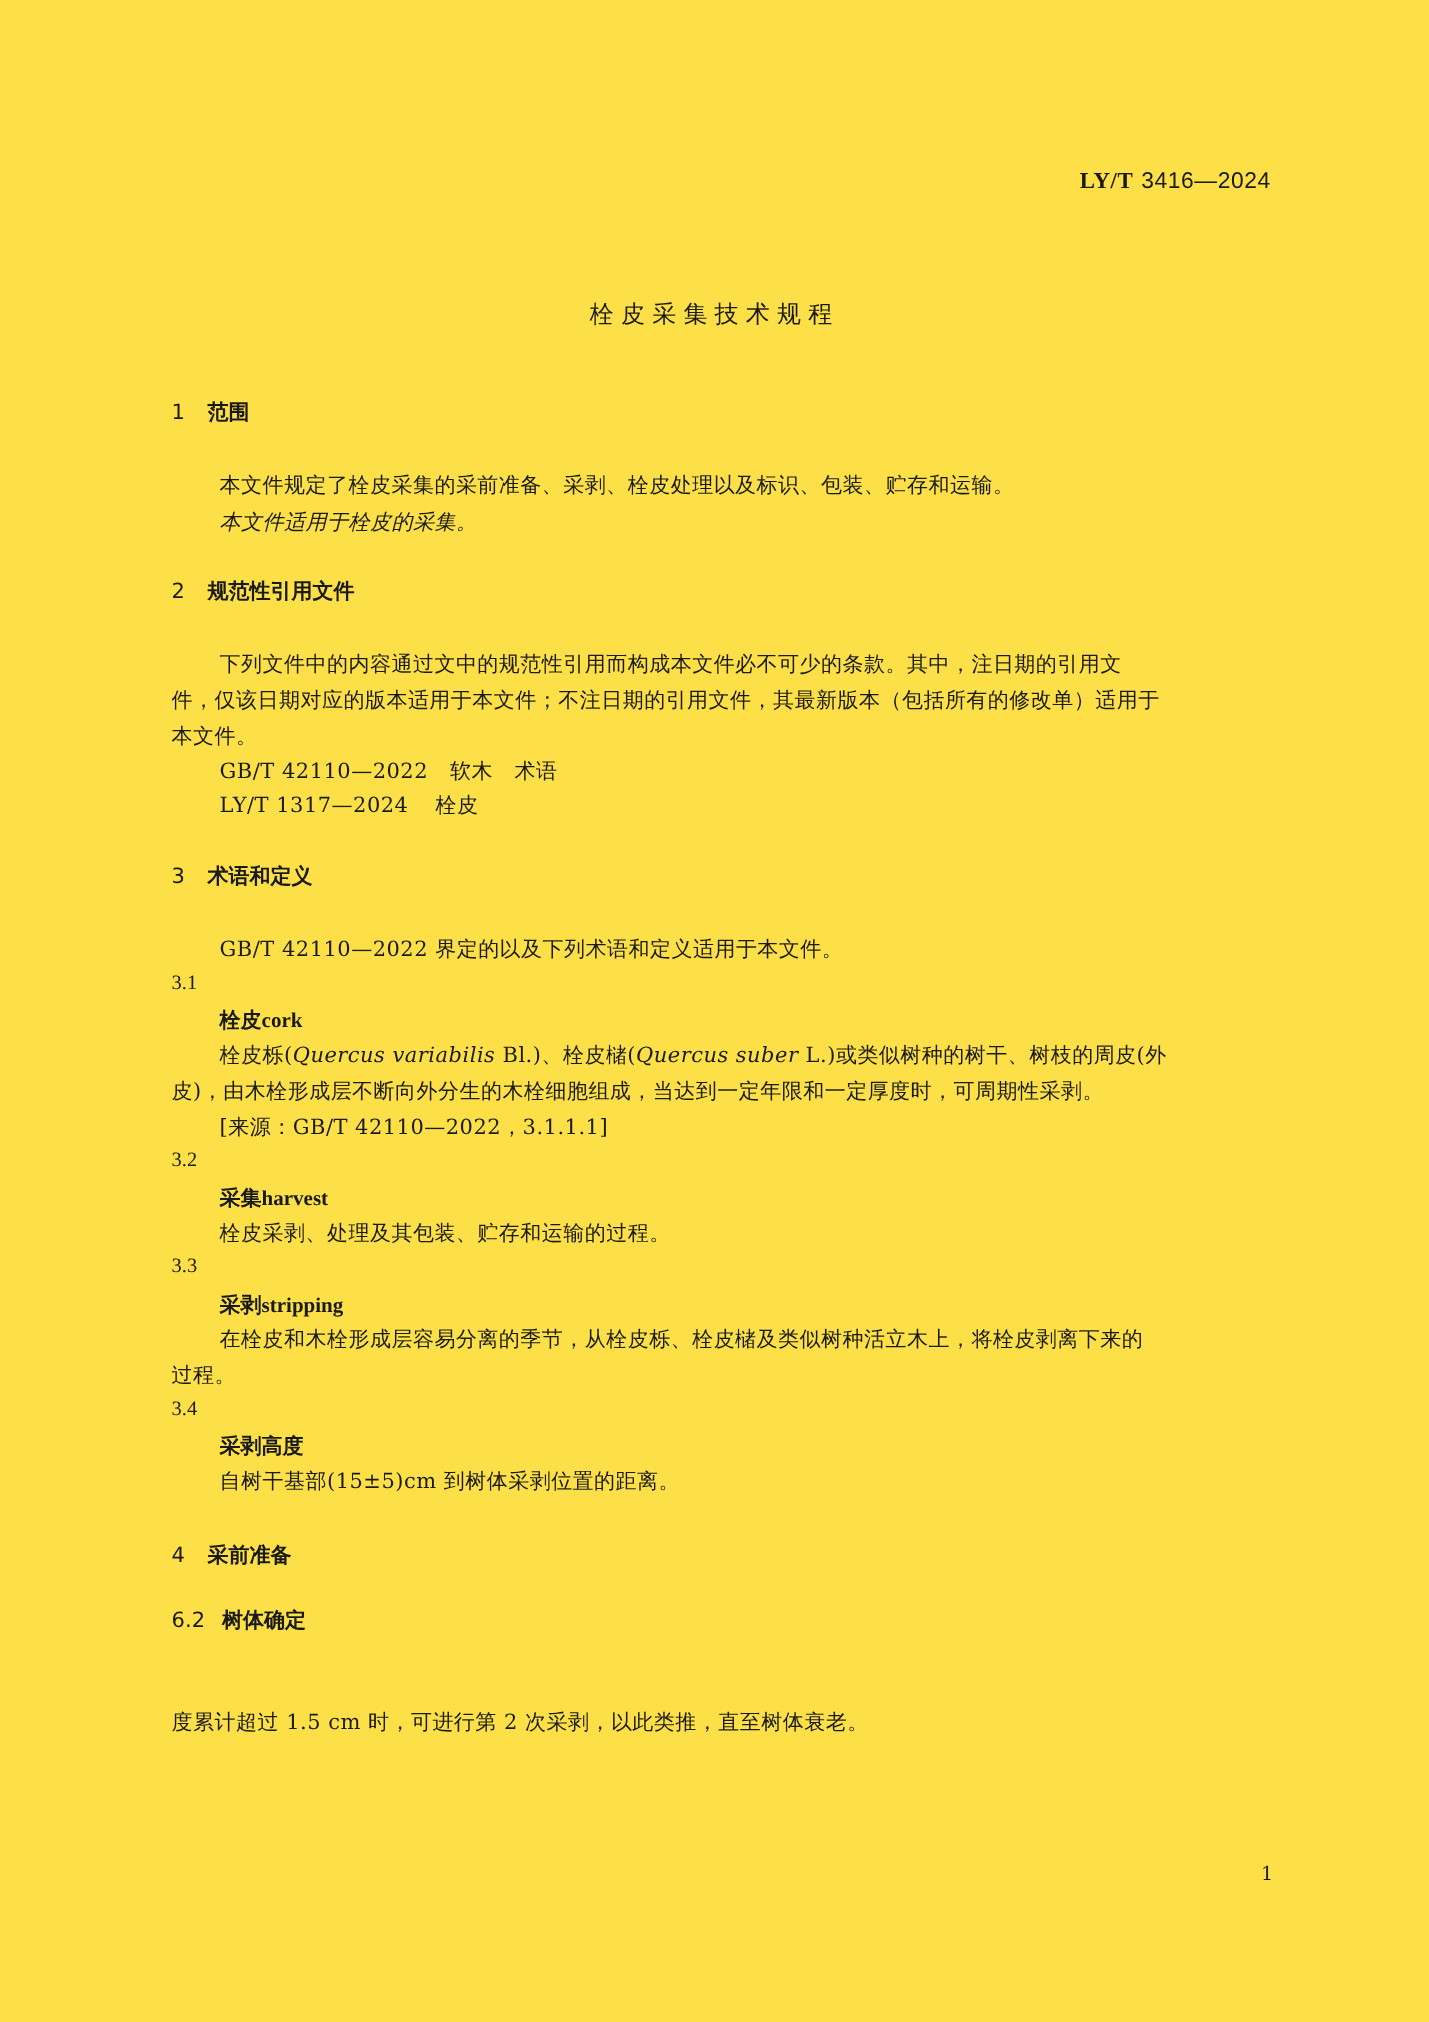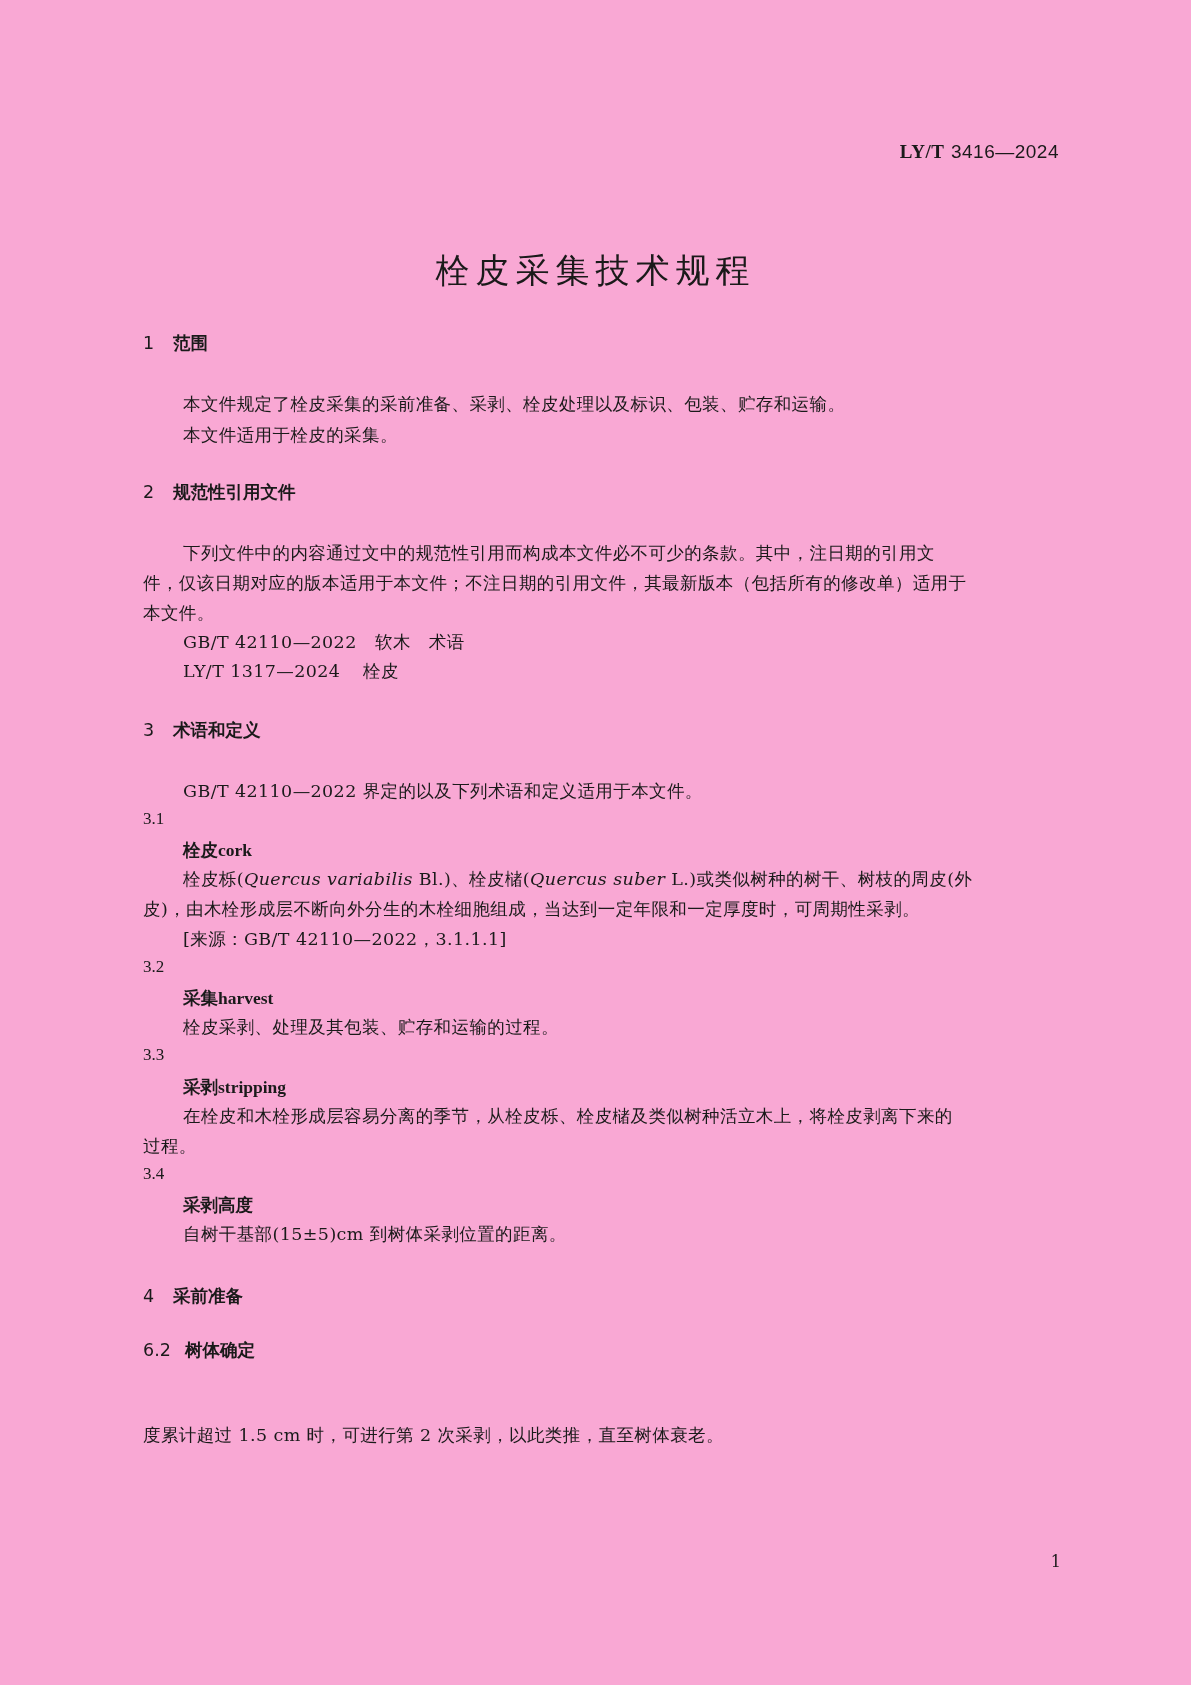--- a/index.html
+++ b/index.html
@@ -13,21 +13,21 @@
       position: relative;
       overflow: hidden;
       color: #1a1a1a;
       font-family: "DejaVu Serif", "Liberation Serif", serif;
     }
     .page {
       position: absolute;
       left: 0; top: 0;
       width: 1191px;
       height: 1685px;
-      background: #f9a8d4;
+      background: #fde047;
     }
     .abs { position: absolute; white-space: nowrap; }
 
     .std-code {
       right: 132px;
       top: 140px;
       font-size: 19px;
       letter-spacing: 0.5px;
     }
     .std-code .prefix {
@@ -37,21 +37,21 @@
     .std-code .num {
       font-family: "Liberation Sans", "DejaVu Sans", sans-serif;
       font-weight: normal;
     }
 
     .doc-title {
       left: 0; width: 1191px;
       top: 248px;
       text-align: center;
       font-family: "DejaVu Sans", "Liberation Sans", sans-serif;
-      font-size: 34px;
+      font-size: 20px;
       letter-spacing: 6px;
       font-weight: normal;
     }
 
     .h1 {
       left: 143px;
       font-family: "DejaVu Sans", "Liberation Sans", sans-serif;
       font-size: 17.5px;
       font-weight: bold;
     }
@@ -103,21 +103,21 @@
     <span class="prefix">LY/T</span>
     <span class="num">3416—2024</span>
   </div>
 
   <div class="abs doc-title">栓皮采集技术规程</div>
 
   <div class="abs h1" style="top:331px;">
     <span class="no">1</span><span>范围</span>
   </div>
   <div class="abs para ind" style="top:392px;">本文件规定了栓皮采集的采前准备、采剥、栓皮处理以及标识、包装、贮存和运输。</div>
-  <div class="abs para ind" style="top:423px;">本文件适用于栓皮的采集。</div>
+  <div class="abs para ind" style="top:423px;font-style:italic;">本文件适用于栓皮的采集。</div>
 
   <div class="abs h1" style="top:480px;">
     <span class="no">2</span><span>规范性引用文件</span>
   </div>
   <div class="abs para flush" style="top:571px;">件，仅该日期对应的版本适用于本文件；不注日期的引用文件，其最新版本（包括所有的修改单）适用于</div>
   <div class="abs para ind" style="top:541px;">下列文件中的内容通过文中的规范性引用而构成本文件必不可少的条款。其中，注日期的引用文</div>
   <div class="abs para flush" style="top:601px;">本文件。</div>
 
   <div class="abs para ind" style="top:630px;">
     <span class="ref-code">GB/T 42110—2022</span><span>软木</span><span class="gap"></span><span>术语</span>

